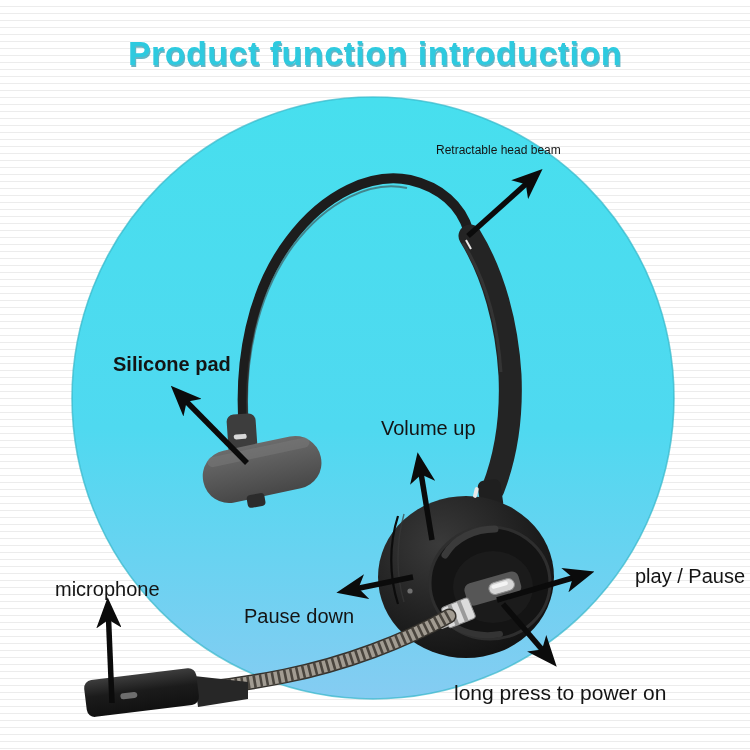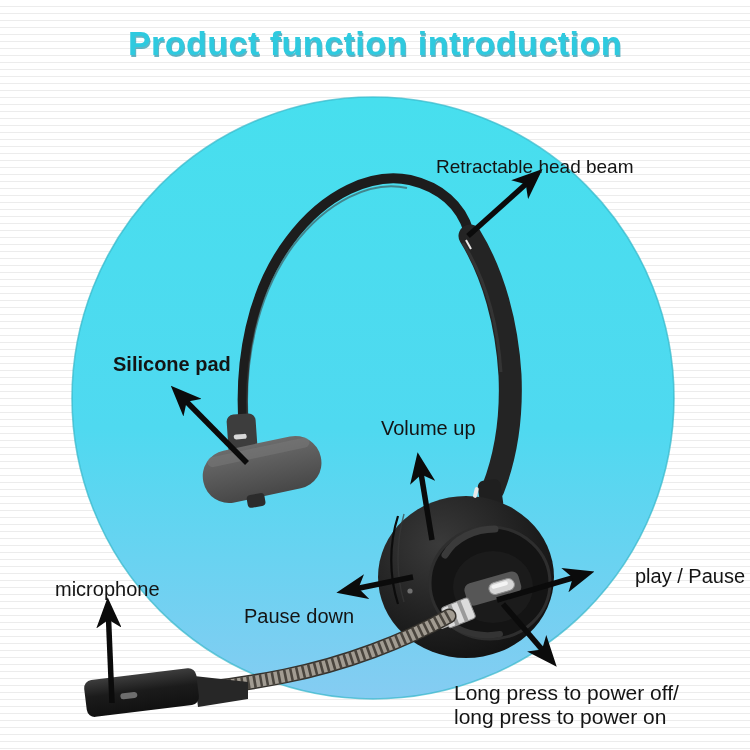--- a/index.html
+++ b/index.html
@@ -2,30 +2,30 @@
 <html><head>
 <meta charset="utf-8">
 <style>
   html,body{margin:0;padding:0;}
   body{
     width:750px;height:750px;position:relative;overflow:hidden;
     font-family:"Liberation Sans", sans-serif;
     background:repeating-linear-gradient(to bottom,#ffffff 0px,#ffffff 6px,#ececec 6px,#ececec 7px);
   }
   .title{
-    position:absolute;left:0;right:0;top:22px;margin:2px;
+    position:absolute;left:0;right:0;top:22px;margin:12px;
     text-align:center;font-size:34px;font-weight:bold;letter-spacing:.5px;
     color:#2ecadf;
     text-shadow:1px 2px 0 rgba(18,142,166,.65), 0 -1px 0 rgba(255,255,255,.6);
   }
   .scene{position:absolute;left:0;top:0;}
   .callout{
     position:absolute;color:#141414;font-size:20px;line-height:23px;white-space:nowrap;
   }
-  .callout.small{font-size:19px;margin-top:16px;}
+  .callout.small{font-size:12px;}
   .callout.power{font-size:21px;line-height:24px;}
   .lbl-retractable{left:436px;top:139px;}
   .lbl-silicone{left:113px;top:353px;font-weight:bold;}
   .lbl-volume-up{left:381px;top:417px;text-align:center;}
   .lbl-microphone{left:55px;top:578px;}
   .lbl-volume-down{left:244px;top:605px;}
   .lbl-play-pause{left:635px;top:565px;}
   .lbl-power{left:454px;top:681px;}
 </style>
 </head>
@@ -133,15 +133,14 @@
 
 <h1 class="title">Product function introduction</h1>
 
 <div class="callout small lbl-retractable">Retractable head beam</div>
 <div class="callout lbl-silicone">Silicone pad</div>
 <div class="callout lbl-volume-up">Volume up</div>
 <div class="callout lbl-microphone">microphone</div>
 <div class="callout lbl-volume-down">Pause down</div>
 <div class="callout lbl-play-pause">play / Pause</div>
 <div class="callout power lbl-power">
-  <div>Long press to power off/</div>
   <div>long press to power on</div>
 </div>
 
 </body></html>

